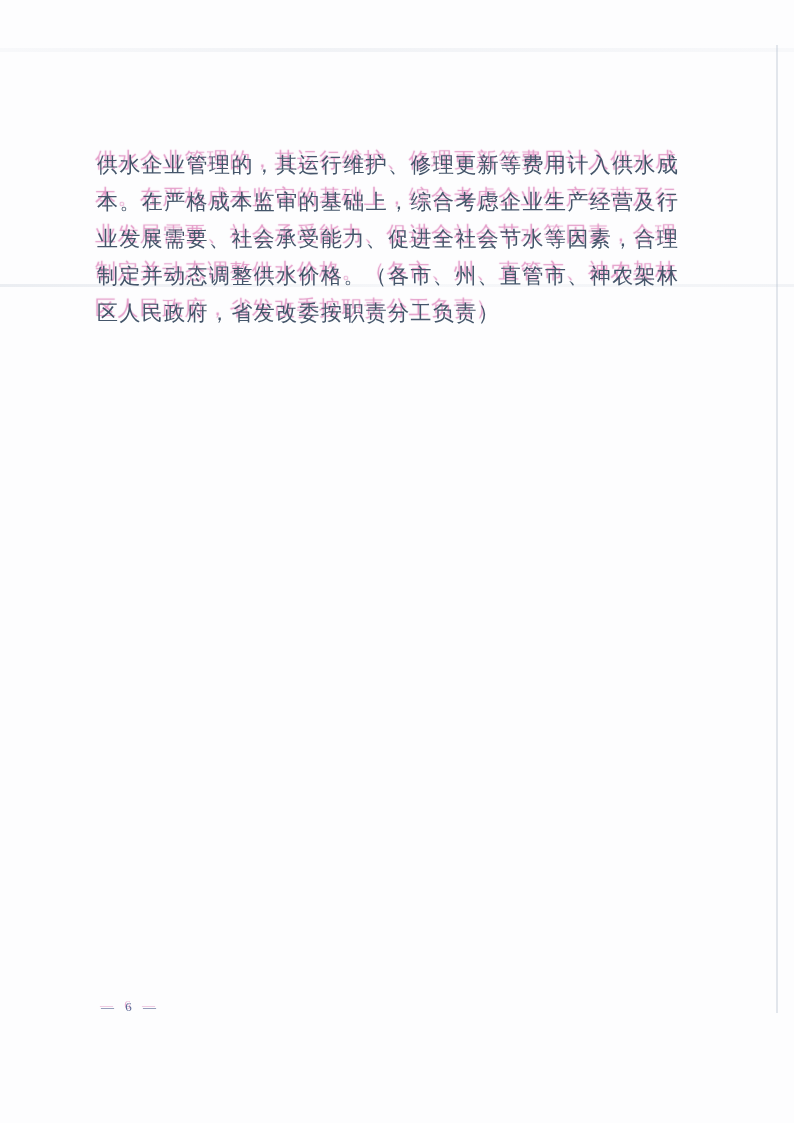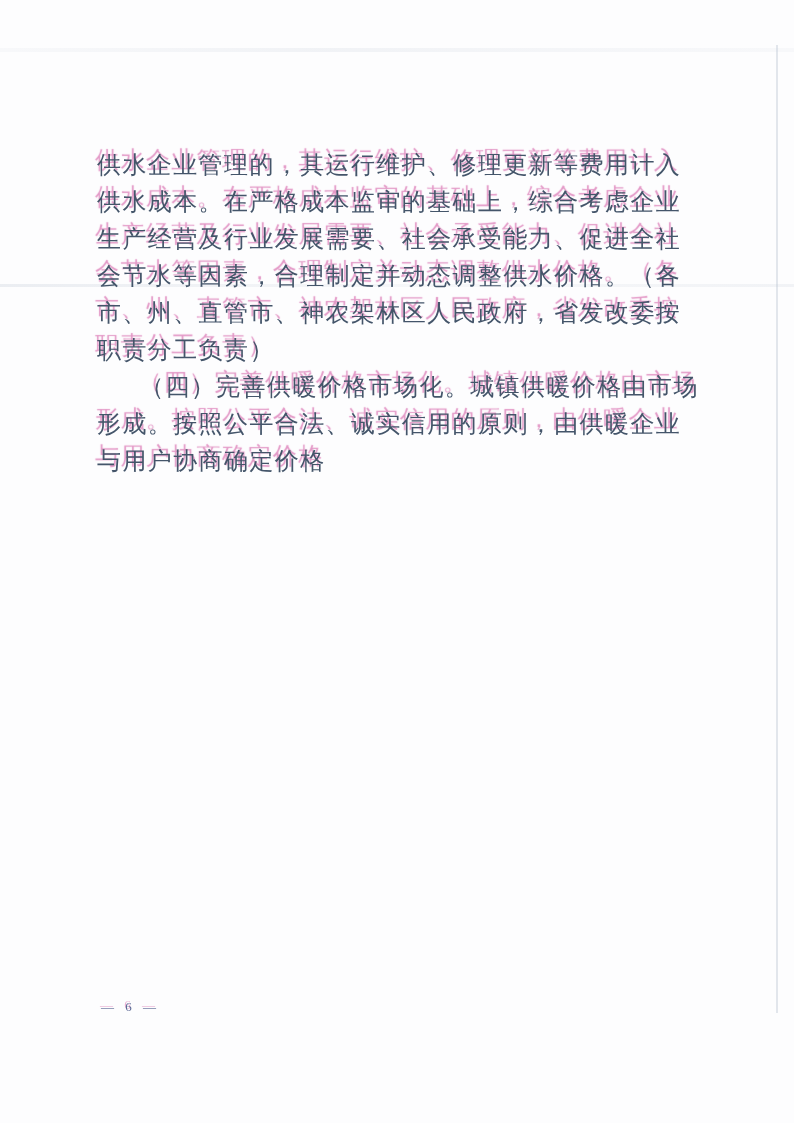--- a/index.html
+++ b/index.html
@@ -33,21 +33,21 @@
   }
   .edge-right {
     position: absolute; left: 776px; top: 45px;
     width: 2px; height: 968px;
     background: rgba(186,196,210,0.40);
   }
   .text-block {
     position: absolute;
     left: 97px; top: 147px;
     width: 602px;
-    font-size: 24px;
+    font-size: 21px;
     line-height: 37px;
     letter-spacing: 1.4px;
     color: var(--ink);
     word-break: break-all;
     line-break: anywhere;
     text-align: left;
     
     text-shadow: -2px -5px 1px var(--ghost);
   }
   .para { margin: 0; }
@@ -65,18 +65,17 @@
 <body>
 
 <div class="page">
 
   <div class="band-top"></div>
   <div class="crease"></div>
   <div class="edge-right"></div>
 
   <div class="text-block">
     <p class="para">供水企业管理的，其运行维护、修理更新等费用计入供水成本。在严格成本监审的基础上，综合考虑企业生产经营及行业发展需要、社会承受能力、促进全社会节水等因素，合理制定并动态调整供水价格。（各市、州、直管市、神农架林区人民政府，省发改委按职责分工负责）</p>
-    <p class="para indent">（四）完善供暖价格市场化。城镇供暖价格由市场形成。按照公平合法、诚实信用的原则，由供暖企业与用户协商确定价格</p>
   </div>
 
   <div class="page-number">— 6 —</div>
 
 </div>
 
 </body></html>

